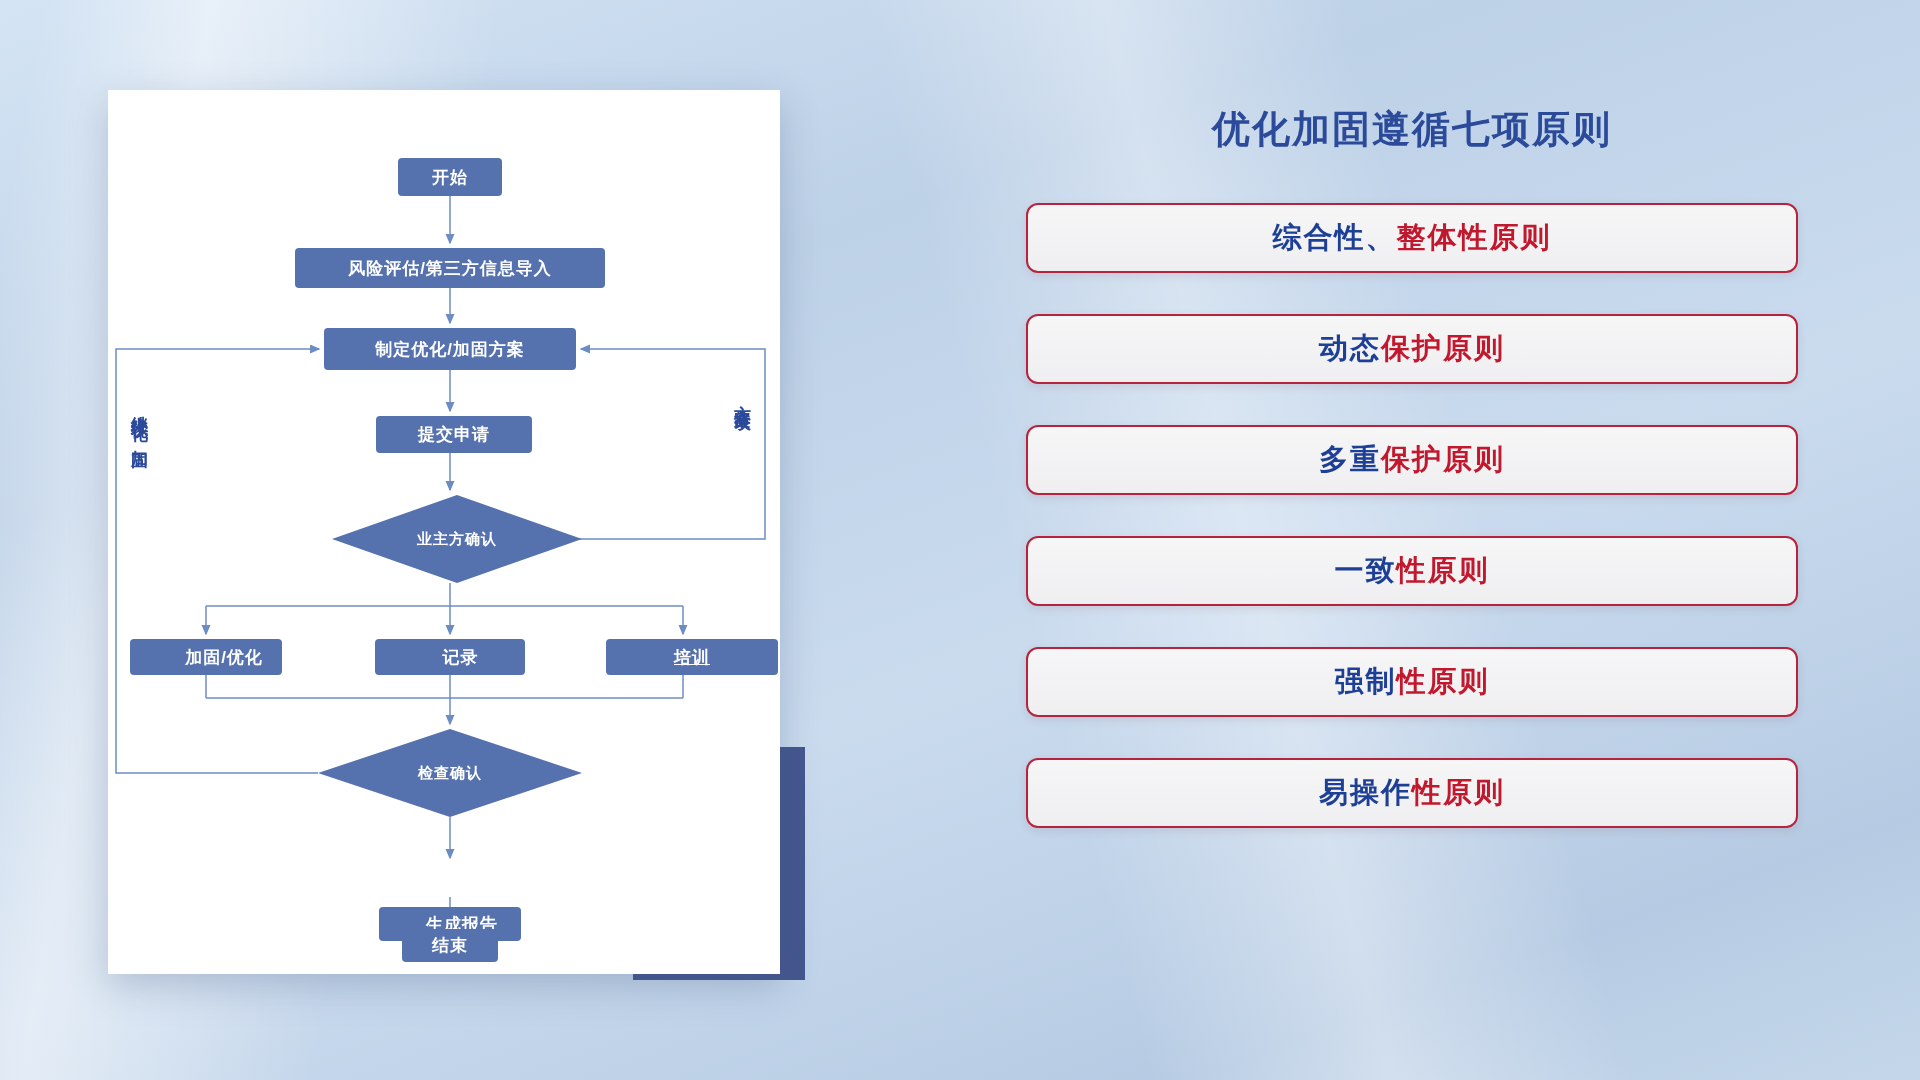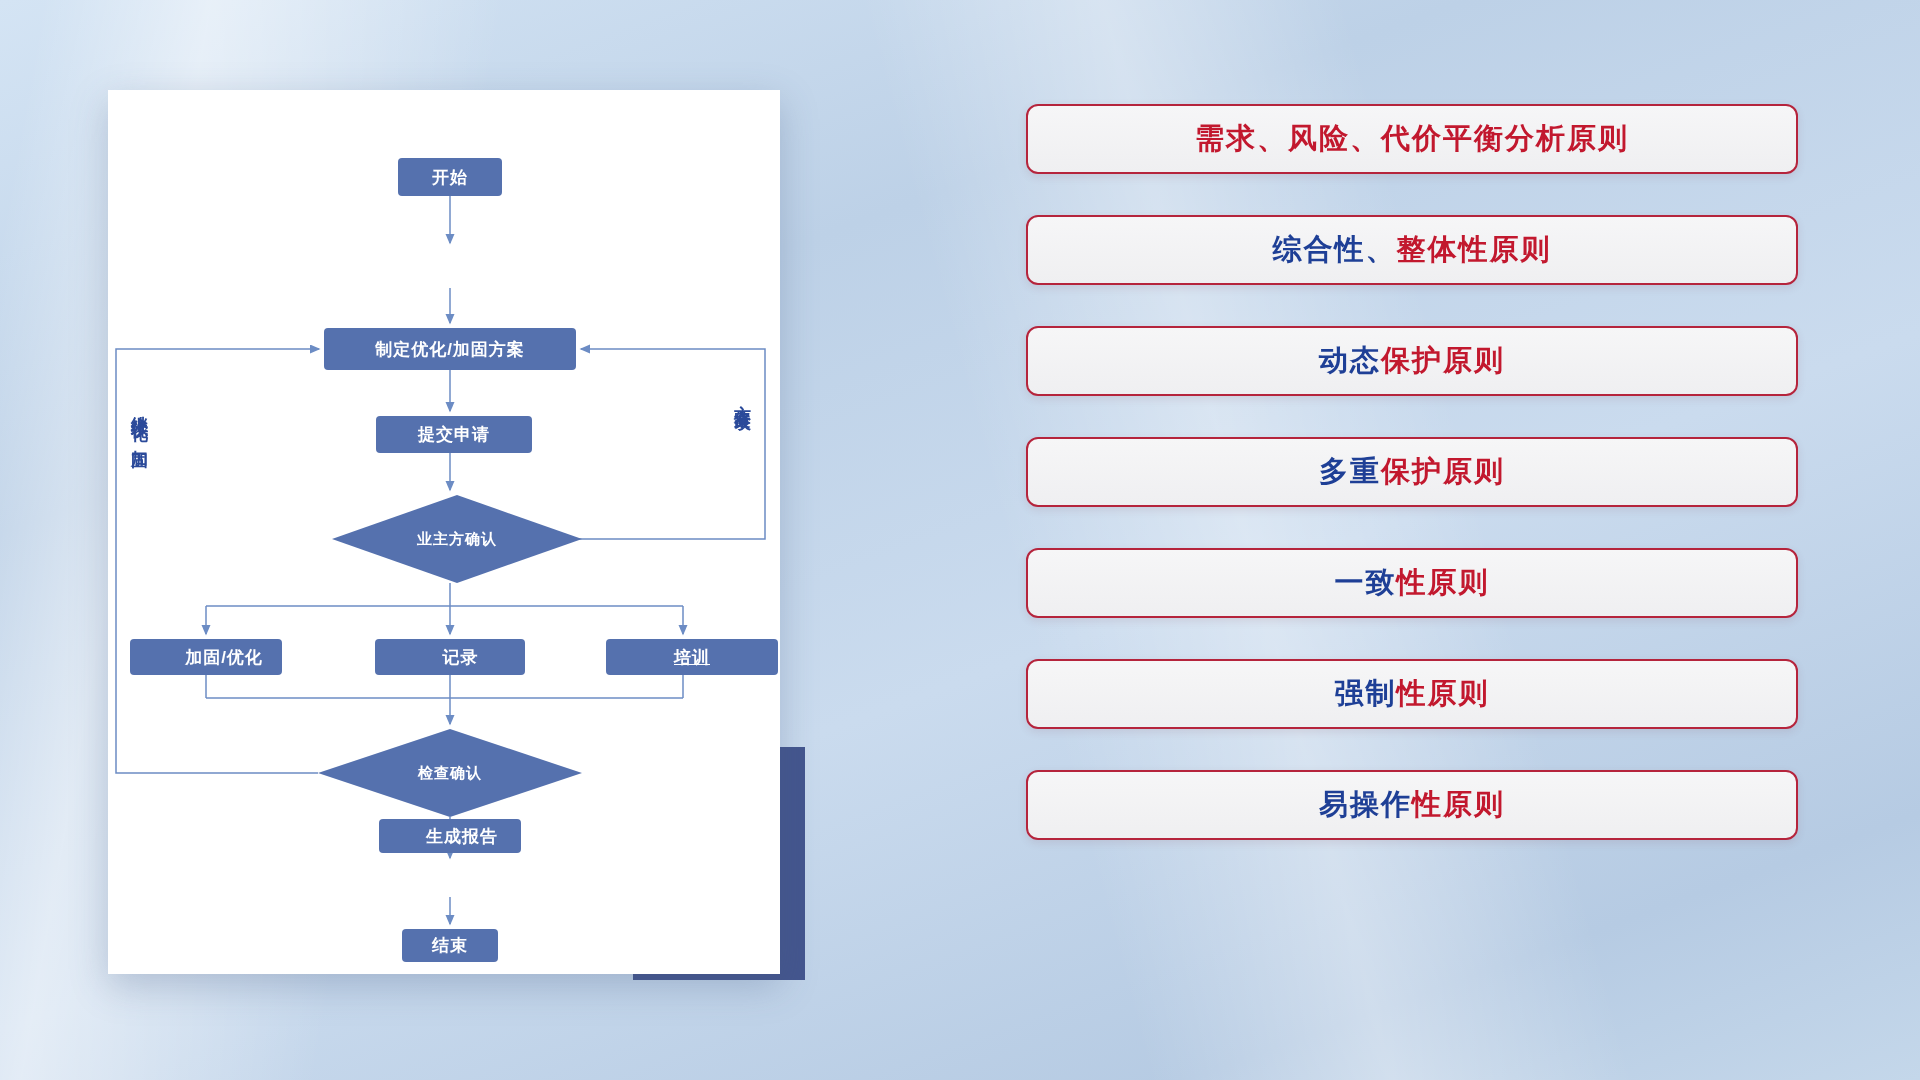--- a/index.html
+++ b/index.html
@@ -96,51 +96,49 @@
       <path d="M342,608 L342,634" marker-end="url(#arw)"></path>
       <path d="M342,727 L342,768" marker-end="url(#arw)"></path>
       <path d="M342,807 L342,834" marker-end="url(#arw)"></path>
       <path d="M210,683 L8,683 L8,259 L211,259" marker-end="url(#arw)"></path>
       <path d="M467,449 L657,449 L657,259 L473,259" marker-end="url(#arw)"></path>
     </g>
   </svg>
 
   <div class="fnode" style="left:290px; top:68px; width:104px; height:38px;">开始</div>
 
+  <div class="fnode" style="left:187px; top:158px; width:310px; height:40px;">风险评估/第三方信息导入</div>
 
   <div class="fnode" style="left:216px; top:238px; width:252px; height:42px;text-align:right;">制定优化/加固方案</div>
 
   <div class="fnode" style="left:268px; top:326px; width:156px; height:37px;">提交申请</div>
 
   <div class="fdiamond" style="left:224px; top:405px; width:250px; height:88px;">业主方确认</div>
 
   <div class="fnode" style="left:22px; top:549px; width:152px; height:36px;padding-left:36px;">加固/优化</div>
 
   <div class="fnode" style="left:267px; top:549px; width:150px; height:36px;padding-left:21px;">记录</div>
 
   <div class="fnode" style="left:498px; top:549px; width:172px; height:36px;text-decoration:underline;">培训</div>
 
   <div class="fdiamond" style="left:210px; top:639px; width:264px; height:88px;">检查确认</div>
 
-  <div class="fnode" style="left:271px; top:729px; width:142px; height:34px;padding-left:24px;">生成报告</div>
+  <div class="fnode" style="left:271px; top:817px; width:142px; height:34px;padding-left:24px;">生成报告</div>
 
   <div class="fnode" style="left:294px; top:839px; width:96px; height:33px;">结束</div>
 
   <div class="vlabel" style="left:20px; top:312px;">继续优化/加固</div>
 
   <div class="vlabel" style="left:623px; top:302px;">方案修改</div>
 </div>
 
 <div class="panel">
+  <h1>优化加固遵循七项原则</h1>
 
   <div class="p-list">
-    <div class="p-item">
-      <span class="t-blue"></span>
-        <span class="t-red">需求、风险、代价平衡分析原则</span>
-    </div>
     <div class="p-item">
       <span class="t-blue">综合性、</span>
         <span class="t-red">整体性原则</span>
     </div>
     <div class="p-item">
       <span class="t-blue">动态</span>
         <span class="t-red">保护原则</span>
     </div>
     <div class="p-item">
       <span class="t-blue">多重</span>

